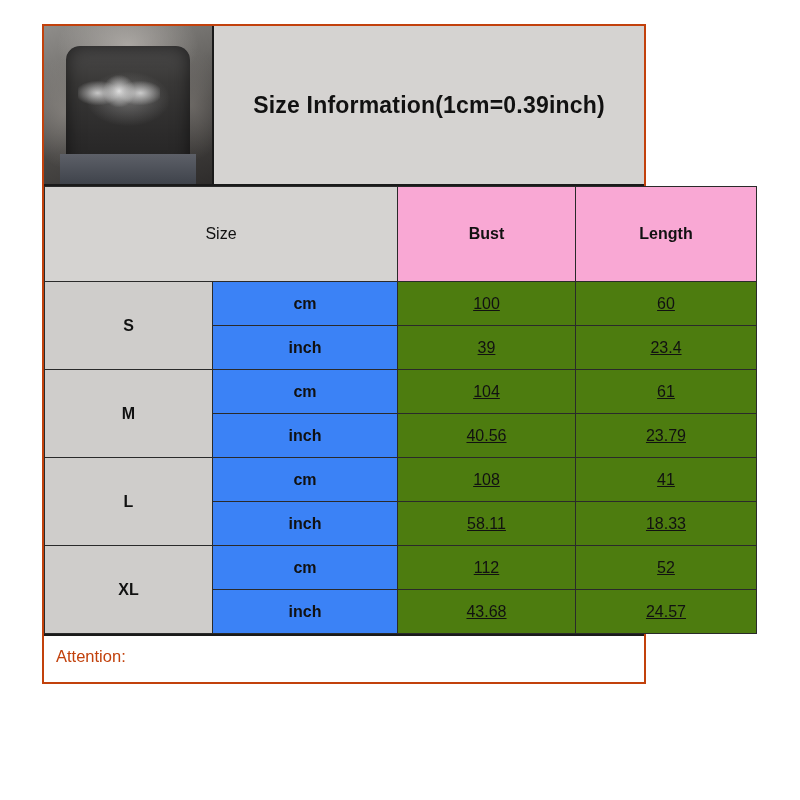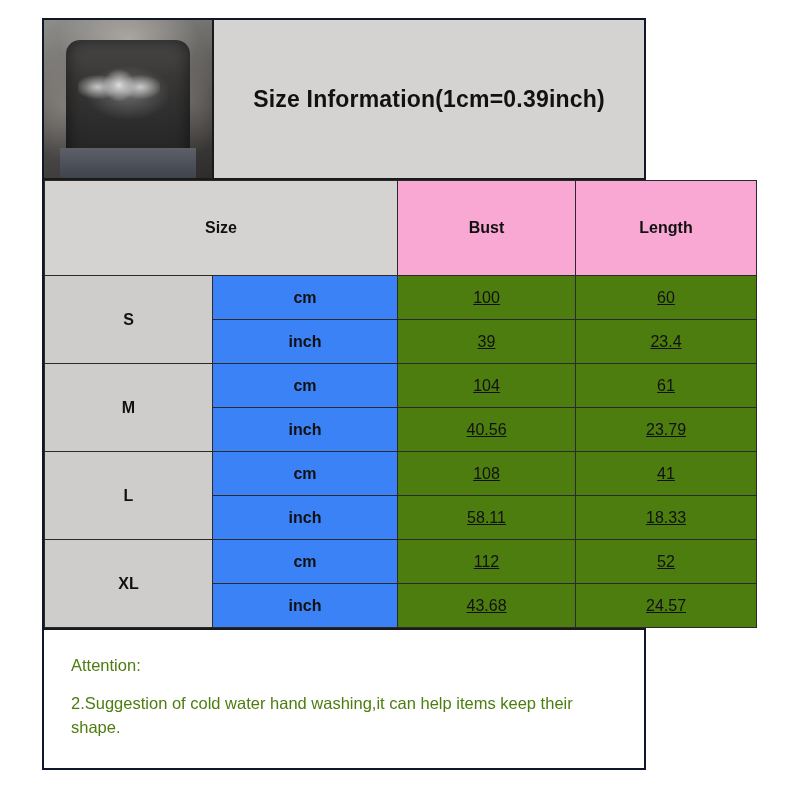--- a/index.html
+++ b/index.html
@@ -15,23 +15,23 @@
   }
   .page {
     position: relative;
     width: 800px;
     height: 800px;
     box-sizing: border-box;
   }
   .chart {
     position: absolute;
     left: 42px;
-    top: 18px;
+    top: 24px;
     width: 604px;
-    border: 2px solid #0f172a;
+    border: 2px solid #c2410c;
     box-sizing: border-box;
     background: #ffffff;
   }
   
   .header-row {
     display: flex;
     height: 160px;
   }
   .thumb-cell {
     width: 168px;
@@ -111,21 +111,21 @@
     padding: 0;
   }
   .col-size { width: 168px; }
   .col-unit { width: 185px; }
   .col-bust { width: 178px; }
   .col-len  { width: 181px; }
 
   .hdr-size {
     background: #d5d3d1;
     font-size: 27px;
-    font-weight: bold;
+    font-weight: normal;
     height: 94px;
   }
   .hdr-measure {
     background: #f9a8d4;
     font-size: 17px;
     font-weight: bold;
     height: 94px;
   }
   .cell-size {
     background: #cfcdcb;
@@ -145,24 +145,24 @@
     height: 43px;
     text-decoration: underline;
   }
   
   .attention {
     border-top: 2px solid #1a1a1a;
     padding: 9px 12px 14px 12px;
     background: #ffffff;
   }
   .attention p {
-    margin: 15px;
+    margin: 0;
     font-size: 16.5px;
     line-height: 1.42;
-    color: #4d7c0f;
+    color: #c2410c;
   }
   .attention p + p { margin-top: 1px; }
 </style>
 </head>
 <body>
 
 <div class="page">
   <div class="chart">
 
     <div class="header-row">
@@ -236,17 +236,16 @@
         <tr>
           <td class="cell-unit">inch</td>
           <td class="cell-val">43.68</td>
           <td class="cell-val">24.57</td>
         </tr>
       </tbody>
     </table>
 
     <div class="attention">
       <p>Attention:</p>
-      <p>2.Suggestion of cold water hand washing,it can help items keep their shape.</p>
     </div>
 
   </div>
 </div>
 
 </body></html>

